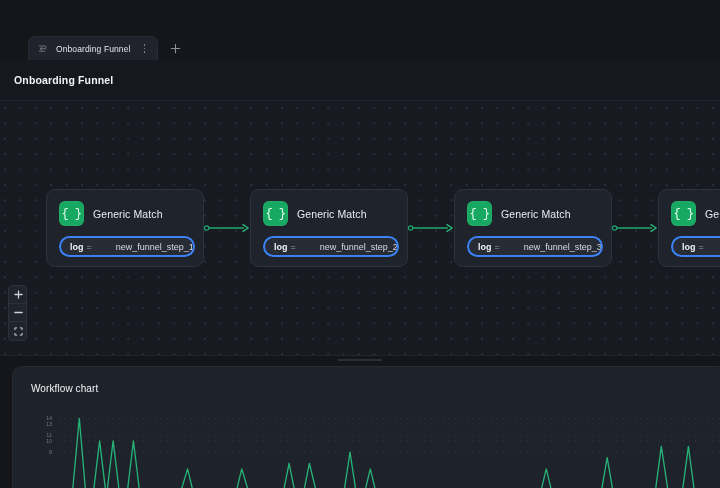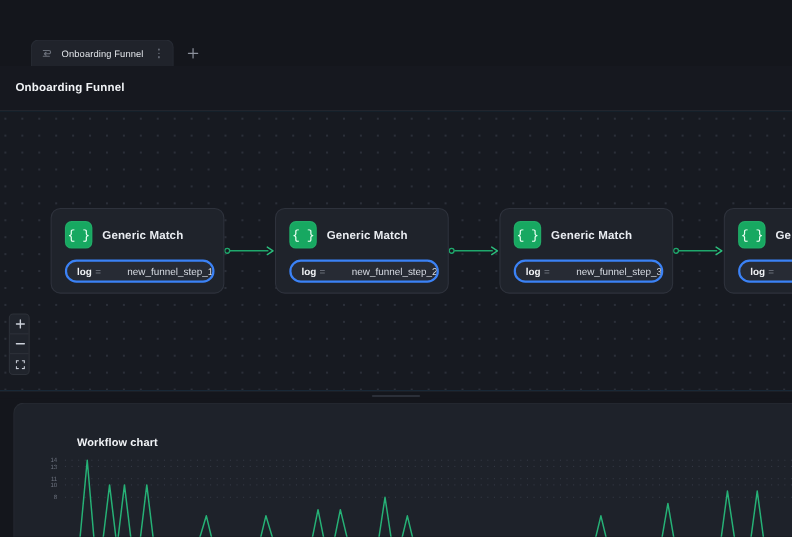--- a/index.html
+++ b/index.html
@@ -5,21 +5,21 @@
   * { box-sizing: border-box; margin: 0; padding: 0; }
   html, body {
     width: 720px; height: 488px;
     overflow: hidden;
     background: #14161c;
     font-family: "Liberation Sans", sans-serif;
     -webkit-font-smoothing: antialiased;
   }
 
   
-  #app { position: relative; width: 720px; height: 356px; background: #0369a1; }
+  #app { position: relative; width: 720px; height: 356px; background: #be185d; }
 
   
   #tabbar {
     position: absolute; left: 0; top: 0; width: 720px; height: 60px;
     background: #14161c;
   }
   #tab-strip {
     position: absolute; left: 28px; top: 36px; height: 24px;
     display: flex; align-items: flex-end;
   }
@@ -87,21 +87,21 @@
   .node-icon {
     width: 25px; height: 25px; flex: none;
     background: #17a861;
     border-radius: 6px;
     display: flex; align-items: center; justify-content: center;
     font-family: "Liberation Mono", monospace;
     font-size: 12px; color: #eafff3; letter-spacing: -.5px;
     box-shadow: 0 0 0 1px rgba(255,255,255,.05) inset;
   }
   .node-title {
-    font-size: 10.5px; color: #e9ecf1; white-space: nowrap; letter-spacing: .1px; font-weight: bold;
+    font-size: 10.5px; color: #e9ecf1; white-space: nowrap; letter-spacing: .1px;
   }
   .node-chip {
     position: absolute; left: 12px; top: 46px;
     height: 21px; max-width: 136px;
     display: inline-flex; align-items: center;
     padding: 0 9px;
     background: #272b34;
     border: 2px solid #3b82f6;
     border-radius: 11px;
     white-space: nowrap; overflow: hidden;
@@ -143,22 +143,22 @@
 
   
   #chart-panel {
     position: absolute; left: 12px; top: 366px; width: 716px; height: 130px;
     background: #1e222a;
     border: 1px solid #272b33; border-bottom: none; border-right: none;
     border-radius: 10px 10px 0 0;
     overflow: hidden;
   }
   #chart-title {
-    position: absolute; left: 18px; top: 30px;
-    font-size: 10px; font-weight: bold; color: #f2f4f7; letter-spacing: .1px; margin-left: 39px;
+    position: absolute; left: 18px; top: 16px;
+    font-size: 10px; font-weight: normal; color: #f2f4f7; letter-spacing: .1px;
   }
   #plot-wrap { position: absolute; left: 0; top: 40px; width: 716px; height: 90px; }
   #plot-svg  { display: block; width: 716px; height: 90px; }
   .ytick { font-size: 5.5px; fill: #6e7480; font-family: "Liberation Sans", sans-serif; }
 </style>
 </head>
 <body>
 
 <div id="app">
 

